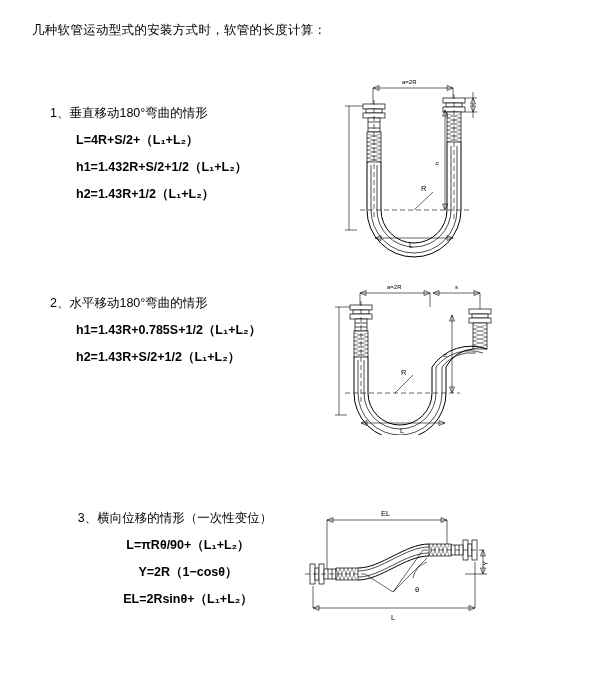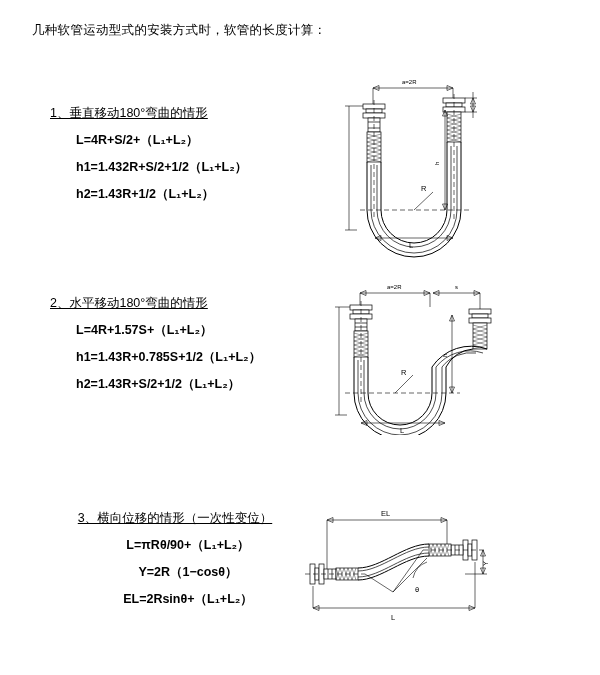--- a/index.html
+++ b/index.html
@@ -39,21 +39,20 @@
   .text-col {
     position: absolute;
     left: 50px;
     top: 0;
     width: 250px;
   }
   .sec-title {
     font-size: 12.5px;
     white-space: nowrap;
     margin-bottom: 10px;
-    text-decoration: underline;
   }
   .formula {
     font-size: 12.5px;
     white-space: nowrap;
     margin: 0 0 10px 26px;
     font-weight: bold;
   }
   .fig {
     position: absolute;
   }
@@ -174,21 +173,20 @@
         <line class="dim" x1="70" y1="168" x2="148" y2="168"></line>
         <path class="dim" d="M70,168 l6,-2.5 v5 z" fill="#000"></path>
         <path class="dim" d="M148,168 l-6,-2.5 v5 z" fill="#000"></path>
       </svg>
     </div>
   </div>
 
   <div class="section sec2">
     <div class="text-col">
       <div class="sec-title">2、水平移动180°弯曲的情形</div>
-      <div class="formula">L=4R+1.57S+（L₁+L₂）</div>
       <div class="formula">h1=1.43R+0.785S+1/2（L₁+L₂）</div>
       <div class="formula">h2=1.43R+S/2+1/2（L₁+L₂）</div>
     </div>
 
     <div class="fig fig2">
       <svg width="190" height="160" viewBox="0 0 190 160">
 
         <line class="dim" x1="55" y1="18" x2="125" y2="18"></line>
         <path class="dim" d="M55,18 l6,-2.5 v5 z" fill="#000"></path>
         <path class="dim" d="M125,18 l-6,-2.5 v5 z" fill="#000"></path>

